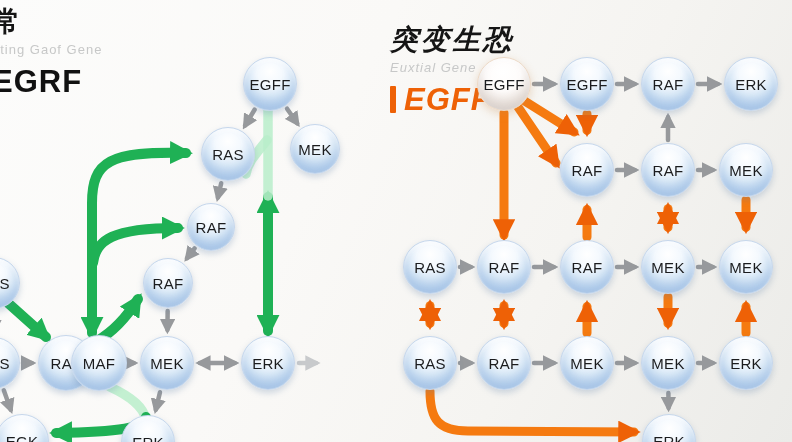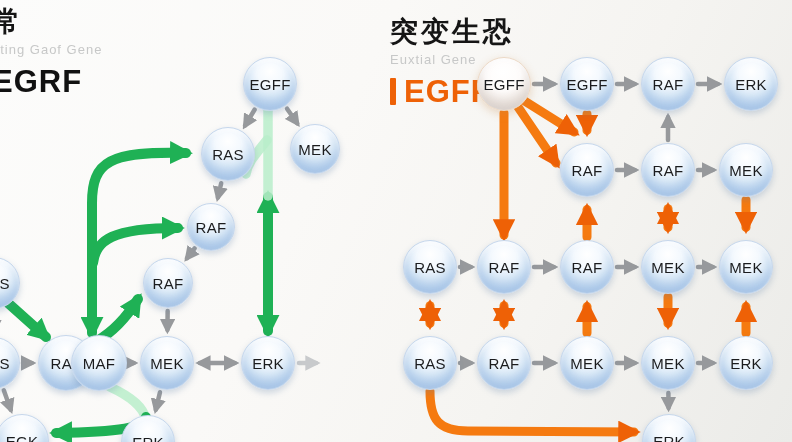--- a/index.html
+++ b/index.html
@@ -34,21 +34,21 @@
     box-shadow:0 3px 9px rgba(200,140,80,.30), inset 0 -8px 12px rgba(170,160,155,.32), inset 0 2px 4px rgba(255,255,255,.95);
   }
   .panel-title{position:absolute;}
   .cn-title{font-size:28px;font-weight:700;color:#151515;letter-spacing:3px;line-height:1;}
   .en-subtitle{font-size:13px;color:#c7c8c8;letter-spacing:1px;margin-top:6px;white-space:nowrap;}
   .gene-row{display:flex;align-items:center;margin-top:9px;}
   .accent-bar{width:6px;height:27px;background:var(--orangeDeep);margin-right:8px;border-radius:1px;}
   .gene-label{font-size:31px;font-weight:800;letter-spacing:1px;line-height:1;}
   #title-left{left:-8px;top:8px;}
   #title-left .gene-label{color:#111;}
-  #title-right{left:390px;top:18px;}
+  #title-right{left:390px;top:26px;font-style:italic;}
   #title-right .gene-label{color:var(--orangeDeep);}
 </style>
 </head>
 <body>
 
 <div id="stage">
   <svg id="arrows" width="792" height="442" viewBox="0 0 792 442">
     <defs>
       <marker id="ah-gray" viewBox="0 0 10 10" refX="7" refY="5" markerWidth="3.4" markerHeight="3.4" orient="auto">
         <path class="mk-gray" d="M0,0 L10,5 L0,10 Z"></path>

